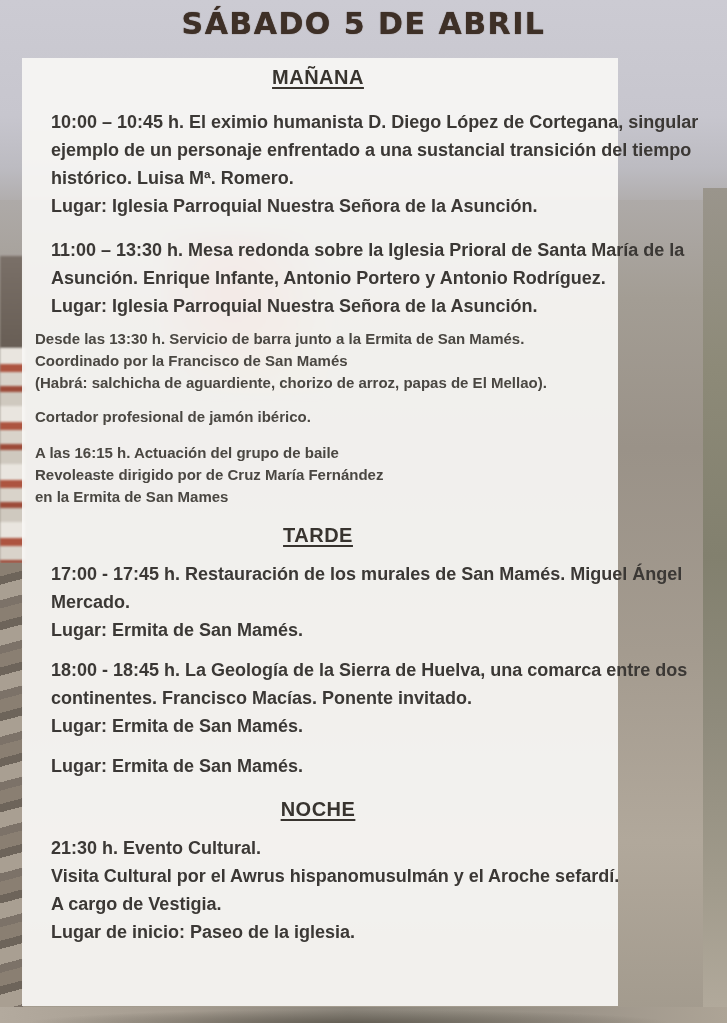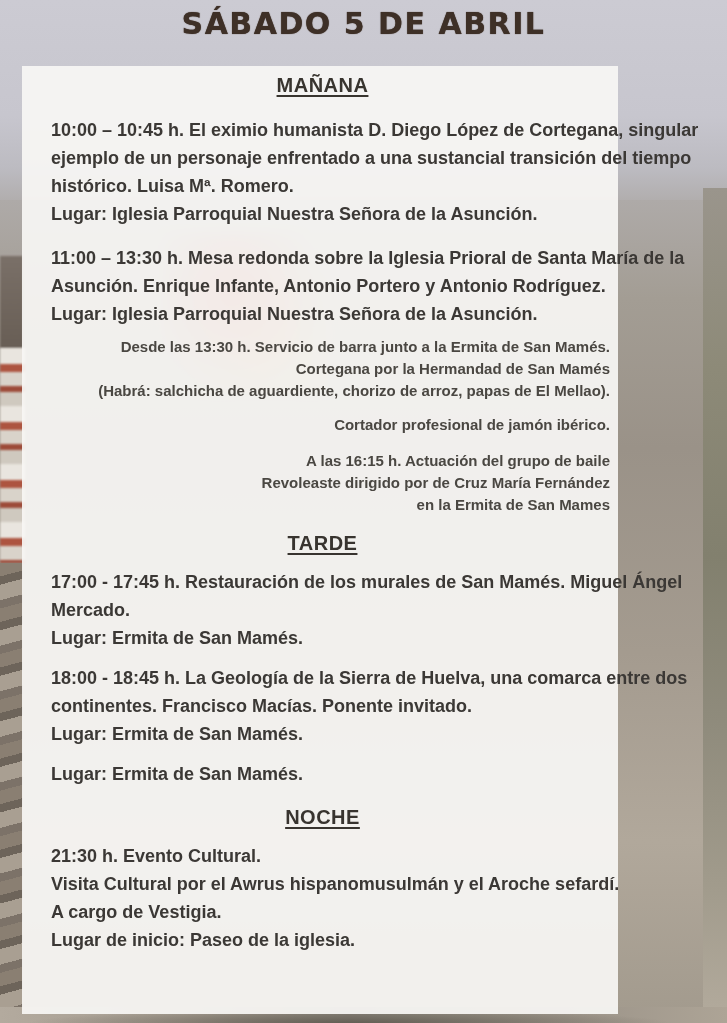--- a/index.html
+++ b/index.html
@@ -32,40 +32,40 @@
       linear-gradient(90deg,#b3aa9e 0%,#a59c90 25%,#8a847a 48%,#938d82 62%,#9d958a 80%,#ada496 100%);}
   
   .title{
     position:absolute;top:6px;left:0;width:100%;margin:0;text-align:center;
     font-family:"DejaVu Sans",sans-serif;font-weight:bold;
     font-size:30px;letter-spacing:1.5px;color:#3e3027;
     text-shadow:0 0 1px #3e3027;
   }
   
   .panel{
-    position:absolute;left:22px;top:66px;width:596px;height:948px;
+    position:absolute;left:22px;top:58px;width:596px;height:948px;
     background:rgba(247,246,244,0.93);
-    box-sizing:border-box;padding:6px 8px 0 13px;
+    box-sizing:border-box;padding:6px 17px 0 13px;
   }
   .heading{
     margin:0 0 18px 0;text-align:center;
     font-size:20px;line-height:26px;font-weight:bold;color:#38342f;
     letter-spacing:.5px;
     text-decoration:underline;text-decoration-thickness:2px;text-underline-offset:3px;
   }
   .heading.mid{margin:14px 0 12px 0;}
   .event{
     font-size:18px;line-height:28px;font-weight:bold;color:#3b3835;
     margin:0 0 16px 16px;
   }
   .event div{white-space:nowrap;}
   .event.tight{margin-bottom:8px;}
   .event.m12{margin-bottom:12px;}
   .notes{
-    text-align:right;font-size:15px;line-height:22px;font-weight:bold;color:#4a4742;
+    text-align:left;font-size:15px;line-height:22px;font-weight:bold;color:#4a4742;
   }
   .notes-a{margin:0 0 12px 0;}
   .notes-b{margin:0 0 14px 0;}
   .notes-c{margin:0;}
 </style>
 </head>
 <body>
 
 <div class="page">
 
@@ -98,21 +98,21 @@
     <div class="event tight">
       <div>
           <div>11:00 – 13:30 h. Mesa redonda sobre la Iglesia Prioral de Santa María de la</div>
           <div>Asunción. Enrique Infante, Antonio Portero y Antonio Rodríguez.</div>
         </div>
       <div>Lugar: Iglesia Parroquial Nuestra Señora de la Asunción.</div>
     </div>
 
     <div class="notes notes-a">
         <div>Desde las 13:30 h. Servicio de barra junto a la Ermita de San Mamés.</div>
-        <div>Cortegana por la Hermandad de San Mamés</div>
+        <div>Coordinado por la Francisco de San Mamés</div>
         <div>(Habrá: salchicha de aguardiente, chorizo de arroz, papas de El Mellao).</div>
       </div>
 
     <div class="notes notes-b">Cortador profesional de jamón ibérico.</div>
 
     <div class="notes notes-c">
         <div>A las 16:15 h. Actuación del grupo de baile</div>
         <div>Revoleaste dirigido por de Cruz María Fernández</div>
         <div>en la Ermita de San Mames</div>
       </div>

